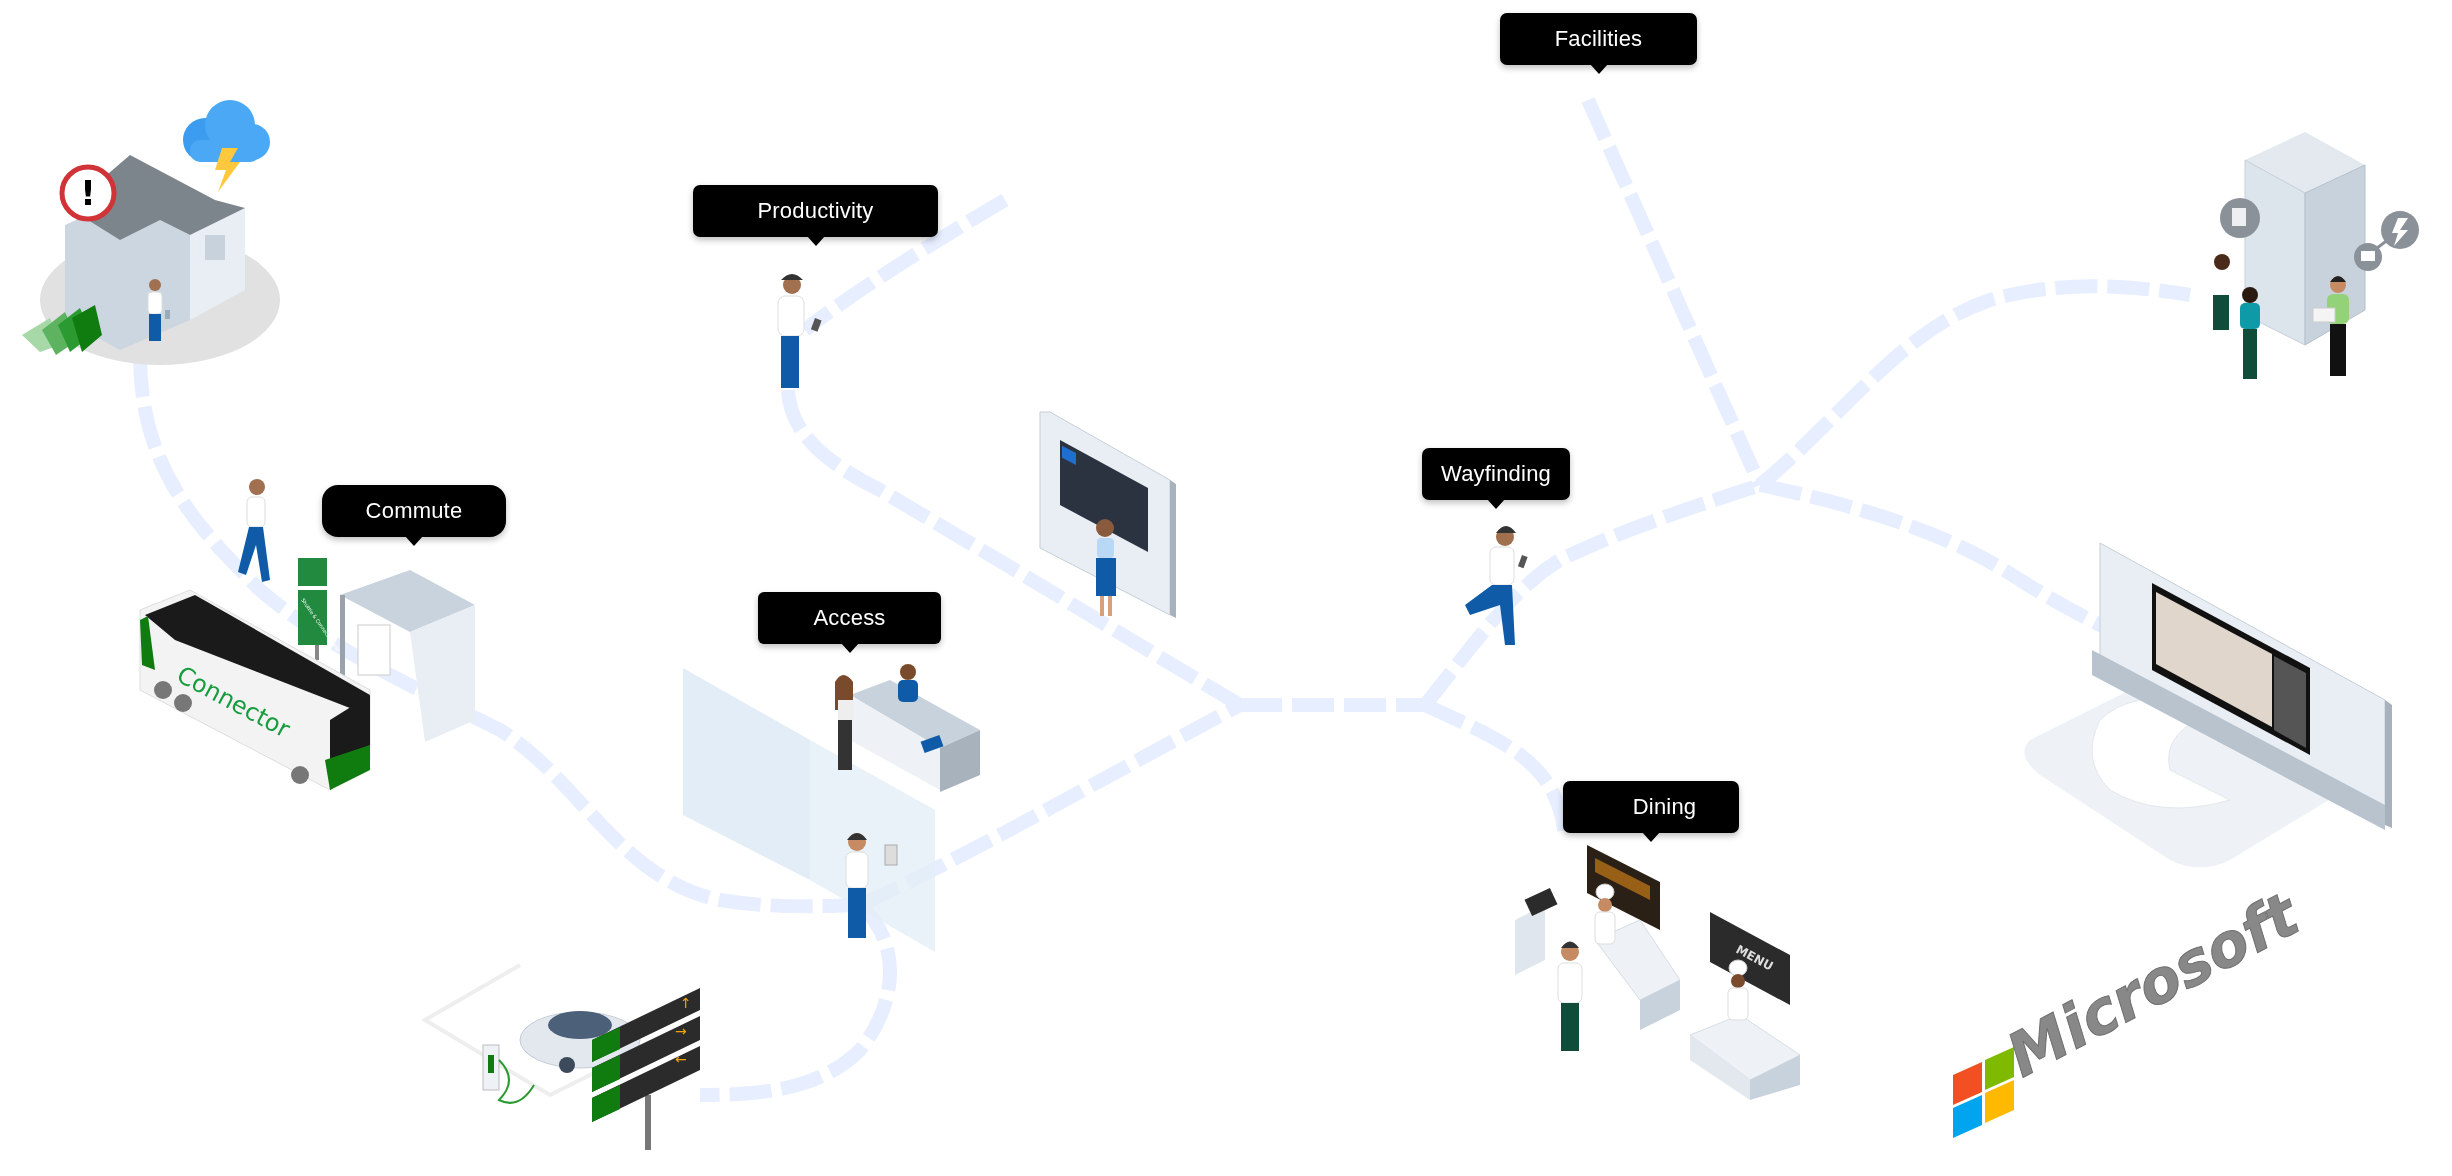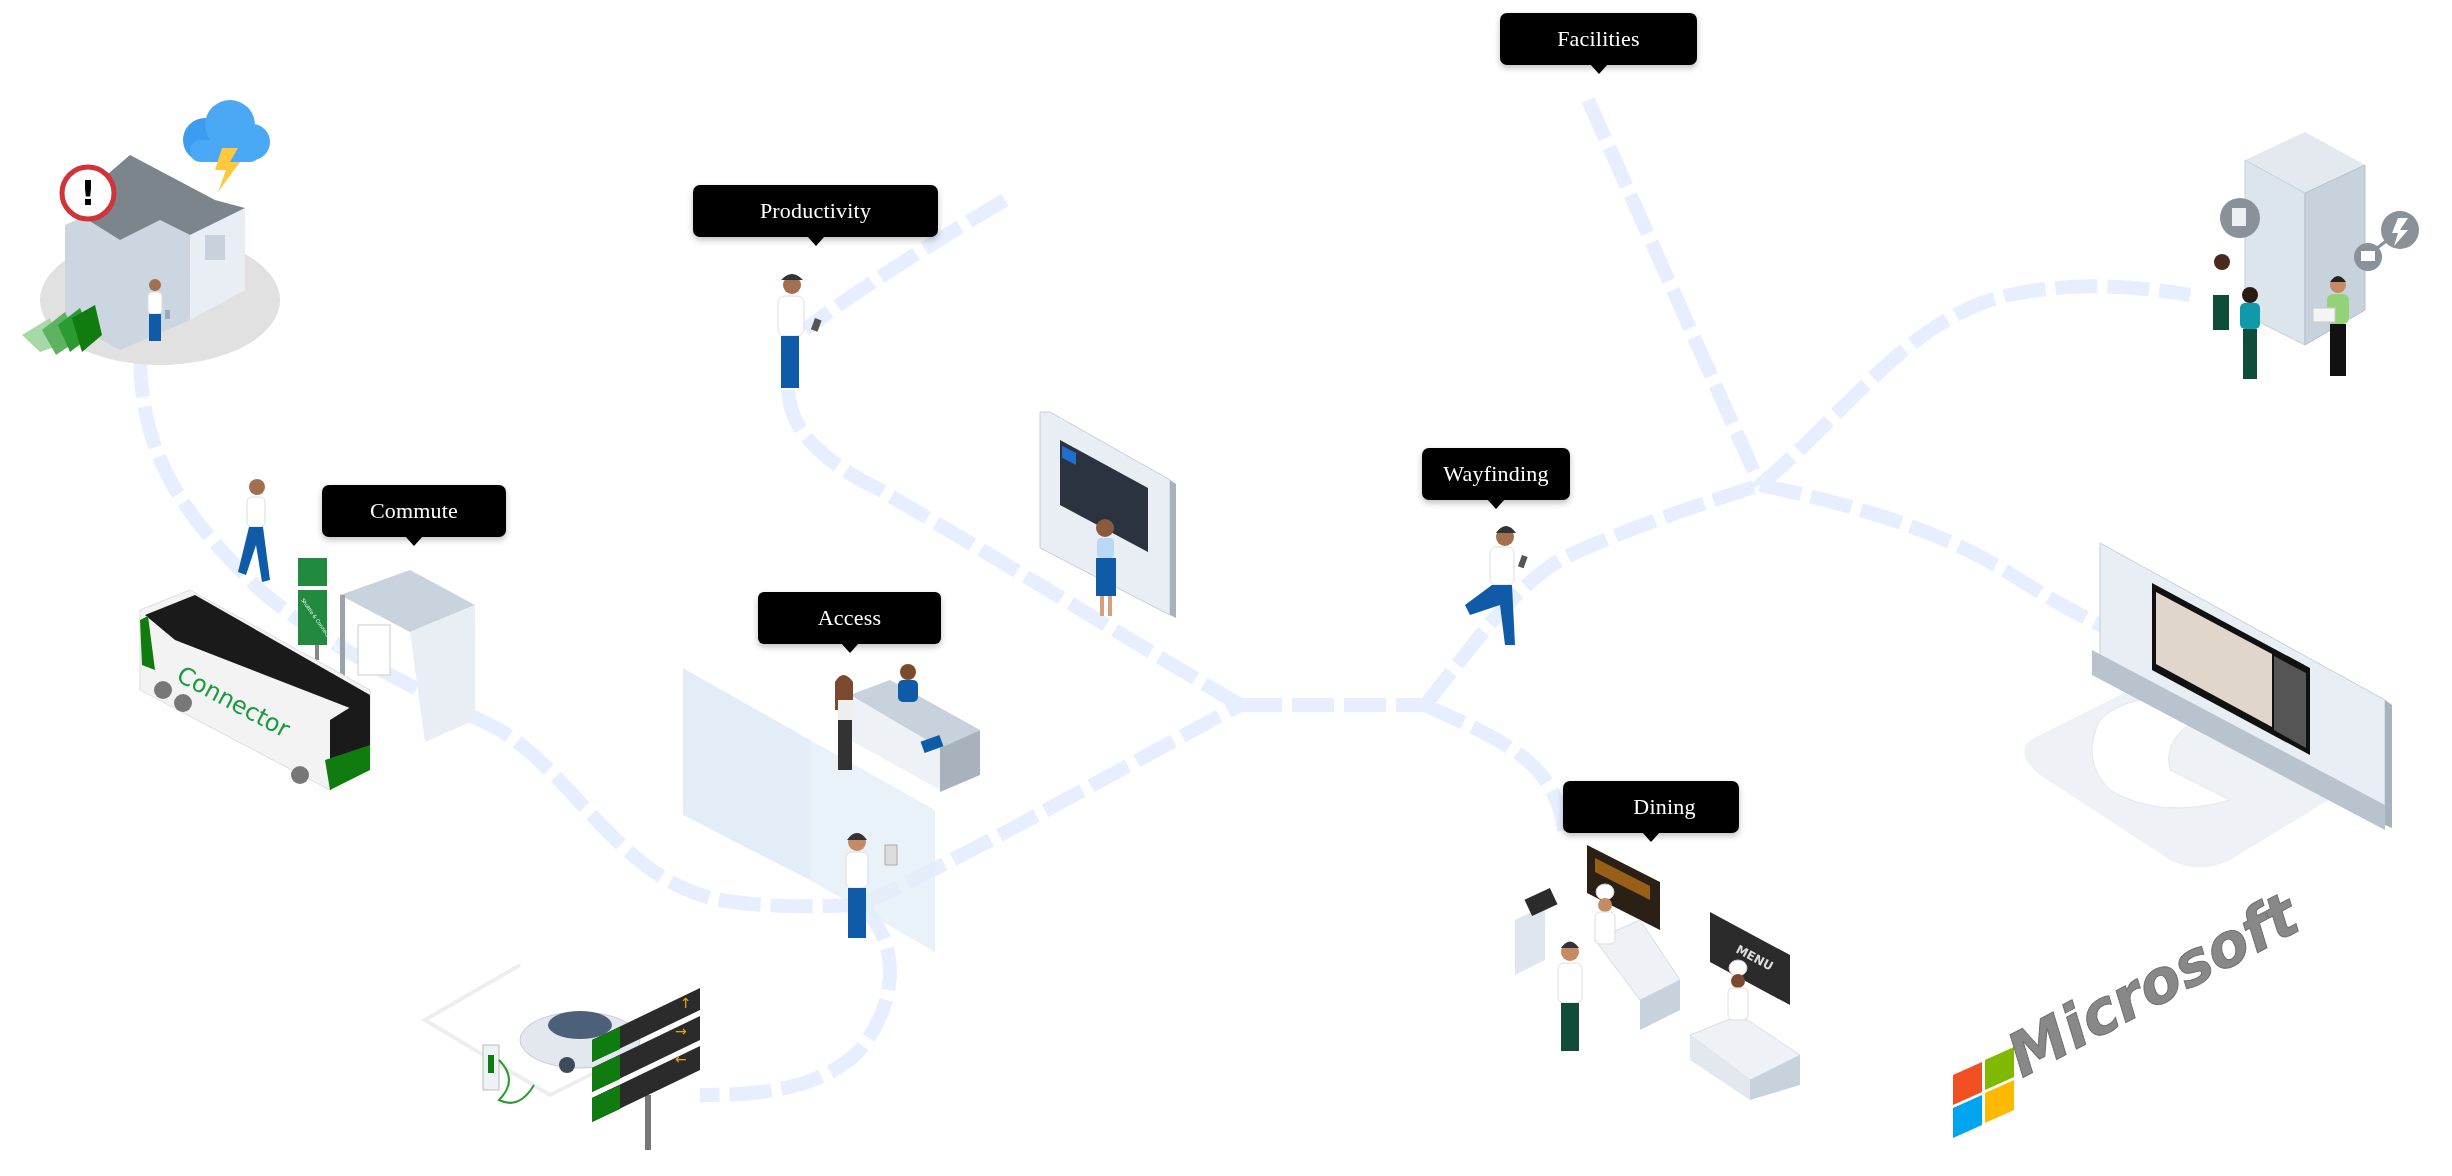--- a/index.html
+++ b/index.html
@@ -1,21 +1,21 @@
 <!DOCTYPE html>
 <html><head>
 <meta charset="utf-8">
 <style>
   html, body { margin:0; padding:0; background:#ffffff; }
   body { width:2452px; height:1176px; position:relative; overflow:hidden; font-family:"DejaVu Sans", sans-serif; }
   #scene { position:absolute; left:0; top:0; width:2452px; height:1176px; }
   .callout {
     position:absolute; background:#000; color:#fff; border-radius:7px;
     height:52px; display:flex; align-items:center; justify-content:center;
-    font-family:Liberation Serif, serif; font-size:22px; letter-spacing:0.2px;
+    font-family:Liberation Sans, sans-serif; font-size:22px; letter-spacing:0.2px;
     box-shadow:0 3px 6px rgba(0,0,0,0.25); cursor:pointer;
   }
   .callout::after {
     content:""; position:absolute; left:50%; bottom:-9px; margin-left:-9px;
     border-left:9px solid transparent; border-right:9px solid transparent; border-top:10px solid #000;
   }
   .ms-word { font-family:"DejaVu Sans", sans-serif; font-style:italic; font-weight:bold; }
 </style>
 </head>
 <body>
@@ -273,16 +273,16 @@
     <polygon points="1953,1075 1982,1062 1982,1092 1953,1105" fill="#f25022"></polygon>
     <polygon points="1985,1060 2014,1047 2014,1077 1985,1090" fill="#7fba00"></polygon>
     <polygon points="1953,1108 1982,1095 1982,1125 1953,1138" fill="#00a4ef"></polygon>
     <polygon points="1985,1093 2014,1080 2014,1110 1985,1123" fill="#ffb900"></polygon>
     <text class="ms-word" x="2022" y="1078" font-size="60" fill="#888" stroke="#6e6e6e" stroke-width="1" transform="rotate(-28 2022 1078)">Microsoft</text>
   </g>
 </svg>
 
 <div class="callout" style="left:1500px; top:13px; width:197px;">Facilities</div>
 <div class="callout" style="left:693px; top:185px; width:245px;">Productivity</div>
-<div class="callout" style="left:322px; top:485px; width:184px;">Commute</div>
+<div class="callout" style="left:322px; top:485px; width:184px;border-radius:16px;">Commute</div>
 <div class="callout" style="left:758px; top:592px; width:183px;border-radius:6px;">Access</div>
 <div class="callout" style="left:1402px; top:448px; width:148px;margin-left:20px;">Wayfinding</div>
 <div class="callout" style="left:1563px; top:781px; width:149px;padding-left:27px;">Dining</div>
 
 </body></html>

